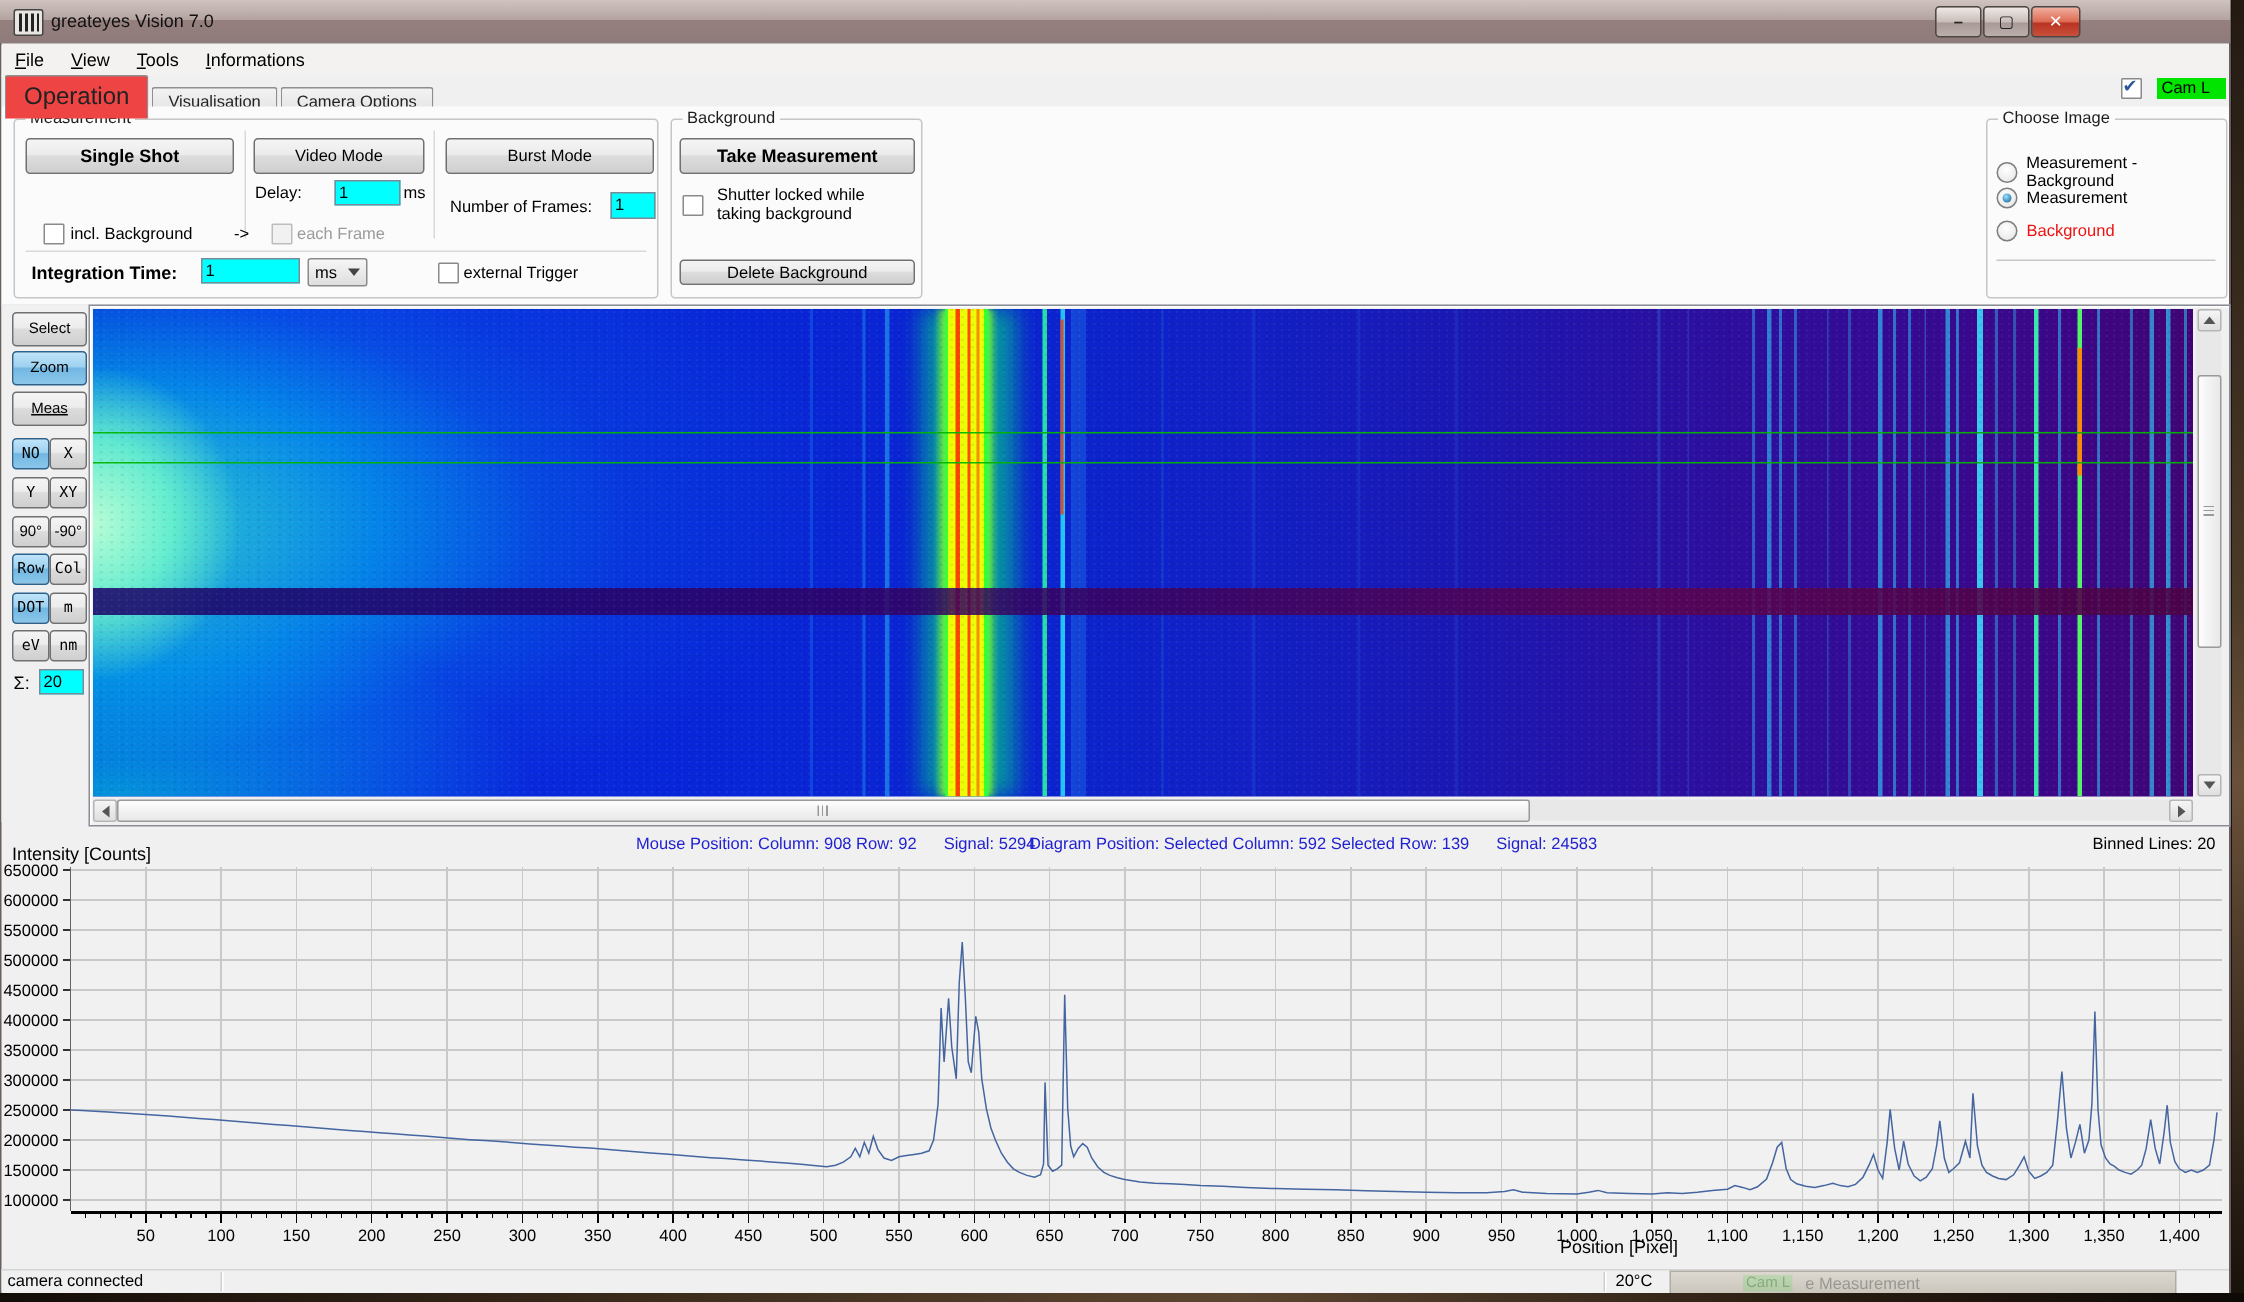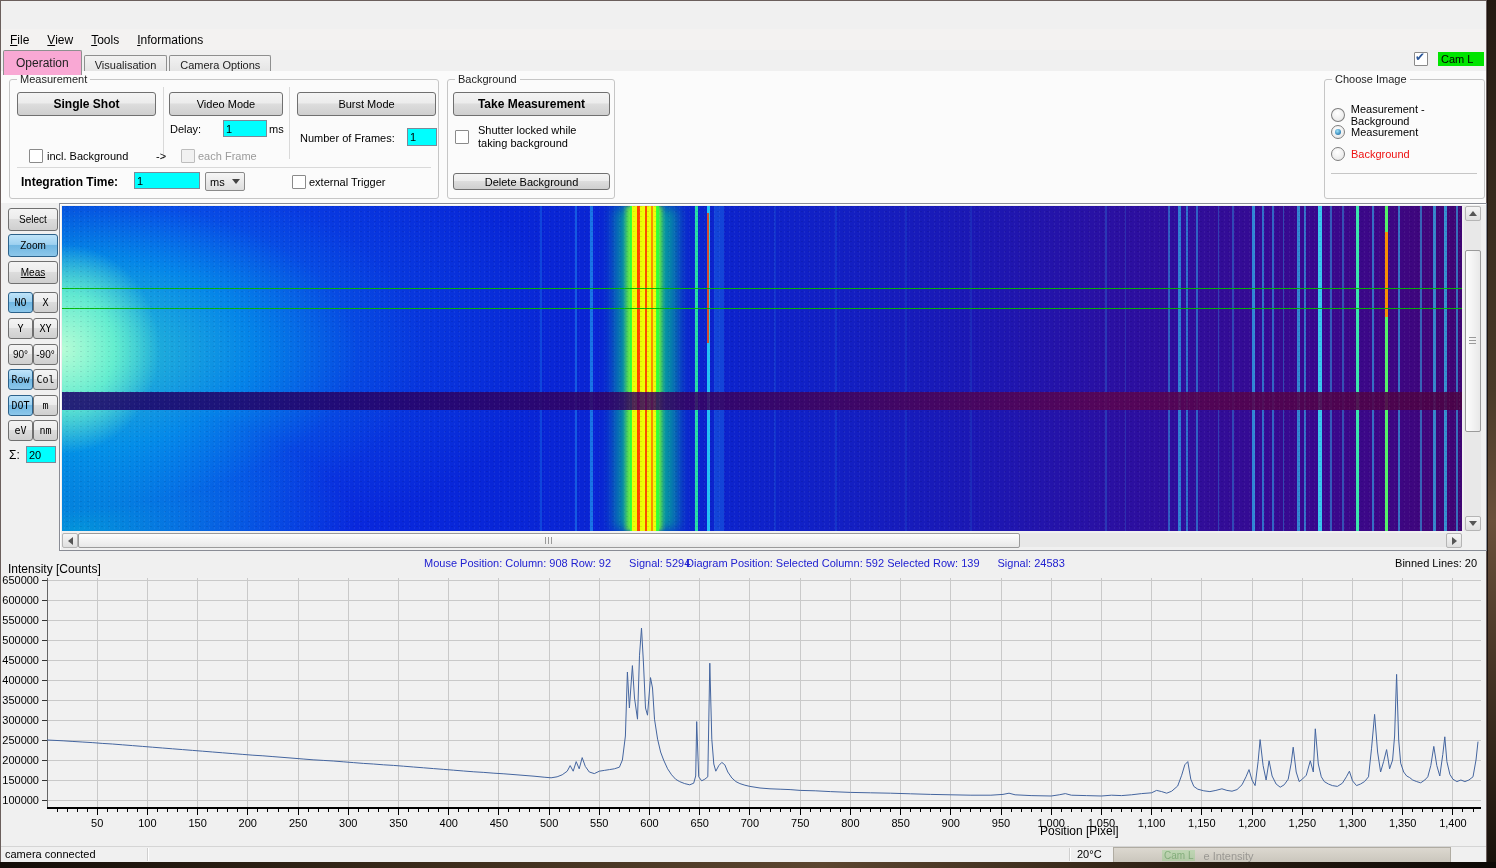--- a/index.html
+++ b/index.html
@@ -31,21 +31,21 @@
   
   .menubar{position:absolute;left:1px;top:29px;width:1485px;height:21px;background:#f3f2f1;border-bottom:1px solid #e0dfde;}
   .menu-item{display:inline-block;padding:4px 9px 0 9px;font-size:12px;}
   .menu-item::first-letter{text-decoration:underline;}
 
   
   .tabrow{position:absolute;left:1px;top:50px;width:1485px;height:21px;background:#f0f0f0;}
   .tab{display:inline-block;position:relative;margin-left:2px;padding:3px 10px;font-size:11px;
        background:linear-gradient(180deg,#f2f2f2,#e2e2e2);border:1px solid #8e8f8f;border-bottom:none;
        border-radius:2px 2px 0 0;top:2px;color:#222;}
-  .tab.active{background:#f9a8d4;top:0;padding:5px 12px;z-index:2;font-size:12px;}
+  .tab.active{background:#ef4444;top:0;padding:5px 12px;z-index:2;font-size:16px;}
   .tabrow-right{position:absolute;right:2px;top:2px;display:flex;align-items:center;}
   .cam-led{background:#00e400;color:#000;font-size:11px;padding:1px 3px;margin-left:10px;width:40px;overflow:hidden;white-space:nowrap;}
 
   
   .controls{position:absolute;left:1px;top:71px;width:1485px;height:132px;background:#fbfbfb;border-bottom:1px solid #d9d9d9;}
   .groupbox{position:absolute;border:1px solid #c6c6c6;border-radius:3px;}
   .gb-label{position:absolute;top:-7px;left:7px;background:#fbfbfb;padding:0 3px;font-size:11px;color:#1d1d1d;}
   .btn7{position:absolute;border:1px solid #707070;border-radius:3px;text-align:center;
        background:linear-gradient(180deg,#f4f4f4,#ececec 45%,#dddddd 50%,#cfcfcf);
        font-size:11px;display:flex;align-items:center;justify-content:center;color:#000;}
@@ -132,20 +132,29 @@
   .ghost .g2{opacity:.45;color:#555;margin-left:8px;font-size:11px;}
 </style>
 </head>
 <body>
 
 <div class="desktop-right"></div>
 <div class="desktop-bottom"></div>
 
 <div class="window">
 
+  <div class="titlebar">
+    <div class="title-icon"></div>
+    <div class="title-text">greateyes Vision 7.0</div>
+    <div class="cap-btns">
+      <div class="cap-btn">–</div>
+      <div class="cap-btn">▢</div>
+      <div class="cap-btn close">✕</div>
+    </div>
+  </div>
 
   <div class="menubar" id="menubar"><span class="menu-item">File</span><span class="menu-item">View</span><span class="menu-item">Tools</span><span class="menu-item">Informations</span></div>
 
   <div class="tabrow" id="tabrow"><span class="tab active">Operation</span><span class="tab">Visualisation</span><span class="tab">Camera Options</span>
     <div class="tabrow-right">
       <span class="cb checked" style="position:relative;display:inline-block;"></span>
       <span class="cam-led">Cam L</span>
     </div>
   </div>
 
@@ -556,17 +565,17 @@
     <div class="xlabel">Position [Pixel]</div>
   </div>
 
   <div class="statusbar">
     <span class="sb-text" style="left:4px;">camera connected</span>
     <div class="sb-sep" style="left:146px;"></div>
     <div class="sb-sep" style="left:1068px;"></div>
     <span class="sb-text" style="left:1076px;">20°C</span>
     <div class="ghost">
       <span class="g1">Cam L</span>
-      <span class="g2">e Intensity</span>
+      <span class="g2">e Measurement</span>
     </div>
   </div>
 
 </div>
 
 </body></html>

